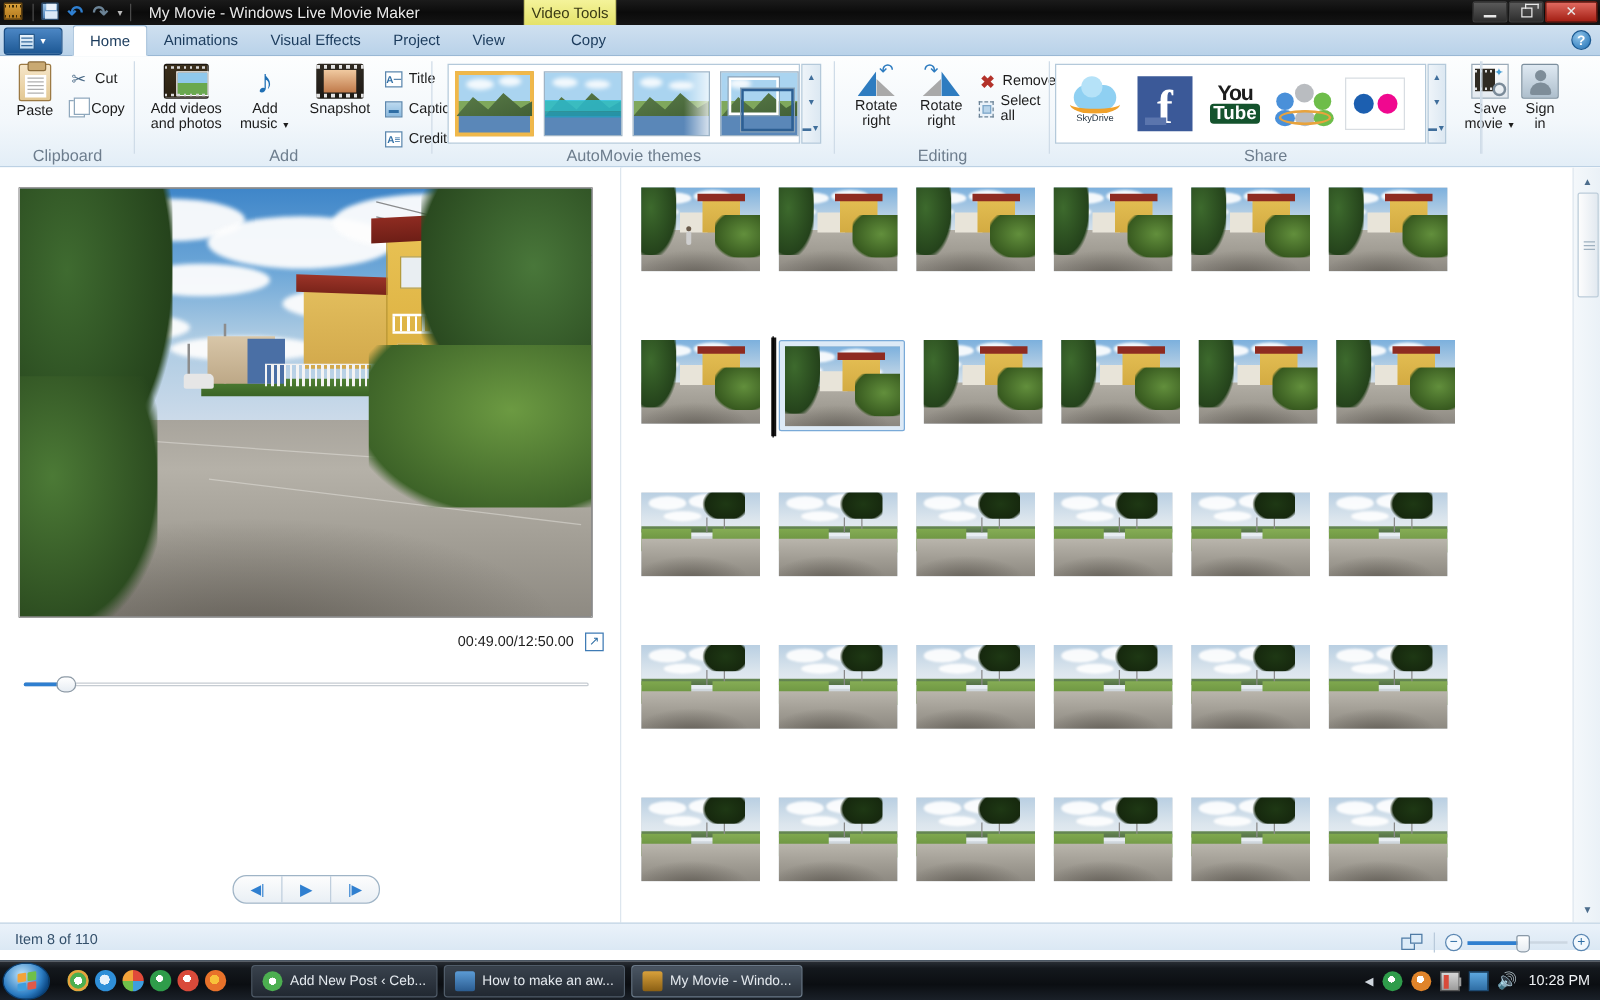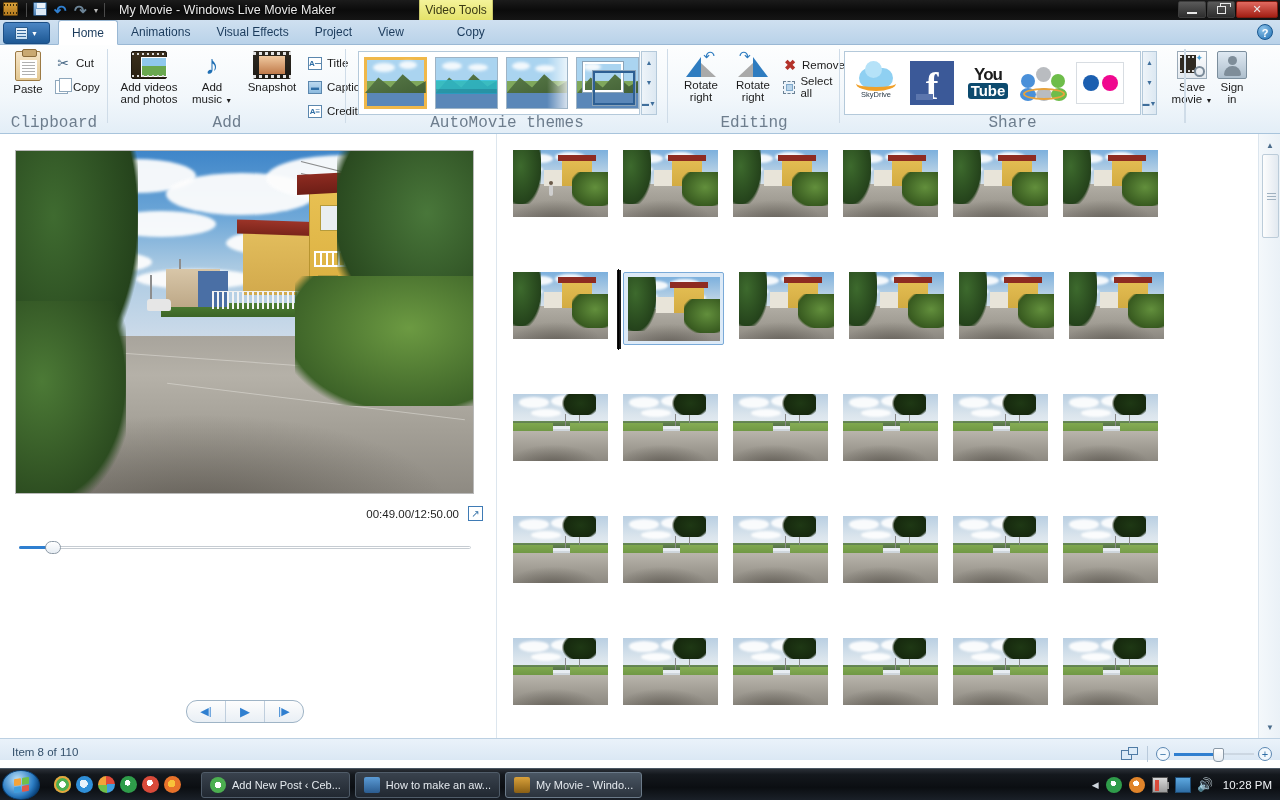--- a/index.html
+++ b/index.html
@@ -101,21 +101,21 @@
 
   
   .ribbon{
     position:absolute;left:0;top:45px;width:1280px;height:89px;
     background:linear-gradient(to bottom,#fdfefe 0%,#f2f7fb 60%,#e3eef7 100%);
     border-bottom:1px solid #a8c4dc;
   }
   .rgroup{ position:absolute; top:0; height:89px; }
   .rgroup .gtitle{
     position:absolute;bottom:2px;left:0;width:100%;text-align:center;
-    font-size:16px;color:#6d7d8d;font-family:Liberation Mono, monospace;
+    font-size:13px;color:#6d7d8d;
   }
   .rgroup .gsep{ position:absolute; right:0; top:4px; width:1px; height:74px; background:#cfdce8; }
   .rbtn{ display:flex;flex-direction:column;align-items:center;justify-content:flex-start;cursor:default; }
   .rbtn .lbl{ font-size:11.5px;color:#1c1c1c;text-align:center;line-height:12px;margin-top:2px; }
   .smallbtn{ display:flex;align-items:center;gap:5px;height:20px;font-size:11.5px;color:#1c1c1c; }
 
   
   #g-clipboard{ left:0; width:108px; }
   .paste-wrap{ position:absolute; left:8px; top:6px; width:40px; }
   .clipboard-ico{
@@ -260,21 +260,21 @@
   .sd-cloud:after{
     content:"";position:absolute;left:-3px;top:8px;width:40px;height:11px;
     border-bottom:4px solid #f0a12a;border-radius:0 0 50% 50%;
   }
   .sd-lbl{ font-size:7.5px;color:#2b3a47;margin-top:2px; }
   .fb{ width:44px;height:44px;background:#3b5998;display:flex;align-items:flex-end;justify-content:center;position:relative;}
   .fb span{ color:#fff;font-size:38px;font-weight:bold;font-family:"Liberation Serif",serif;line-height:38px;}
   .fb:after{content:"";position:absolute;left:6px;bottom:5px;width:17px;height:6px;background:#5b75ad;}
   .yt{ width:46px;height:42px;background:#fff;display:flex;flex-direction:column;align-items:center;justify-content:center;}
   .yt .y{ color:#1c1c1c;font-size:17px;font-weight:bold;line-height:15px;letter-spacing:-1px; }
-  .yt .t{ background:#0c4a6e;color:#fff;font-size:15px;font-weight:bold;padding:0 3px;border-radius:3px;line-height:16px;margin-top:1px;}
+  .yt .t{ background:#14532d;color:#fff;font-size:15px;font-weight:bold;padding:0 3px;border-radius:3px;line-height:16px;margin-top:1px;}
   .people{ position:relative;width:46px;height:36px; }
   .people i{ position:absolute;border-radius:50%; }
   .p1{ left:0;top:9px;width:14px;height:14px;background:#4a90d9; }
   .p2{ left:15px;top:2px;width:15px;height:15px;background:#b9bcc0; }
   .p3{ left:30px;top:9px;width:14px;height:14px;background:#6ebd4a; }
   .pb{ position:absolute;bottom:0;width:16px;height:13px;border-radius:8px 8px 3px 3px; }
   .pb1{ left:-1px;background:#4a90d9; } .pb2{ left:15px;background:#b9bcc0; } .pb3{ left:30px;background:#6ebd4a; }
   .people .ring{ position:absolute;left:2px;bottom:1px;width:42px;height:12px;border:2px solid #e8a33d;border-radius:50%;}
   .flickr{ width:48px;height:42px;background:#fff;border:1px solid #d8dde2;display:flex;align-items:center;justify-content:center;gap:3px;}
   .flickr i{ width:16px;height:16px;border-radius:50%;display:block; }

